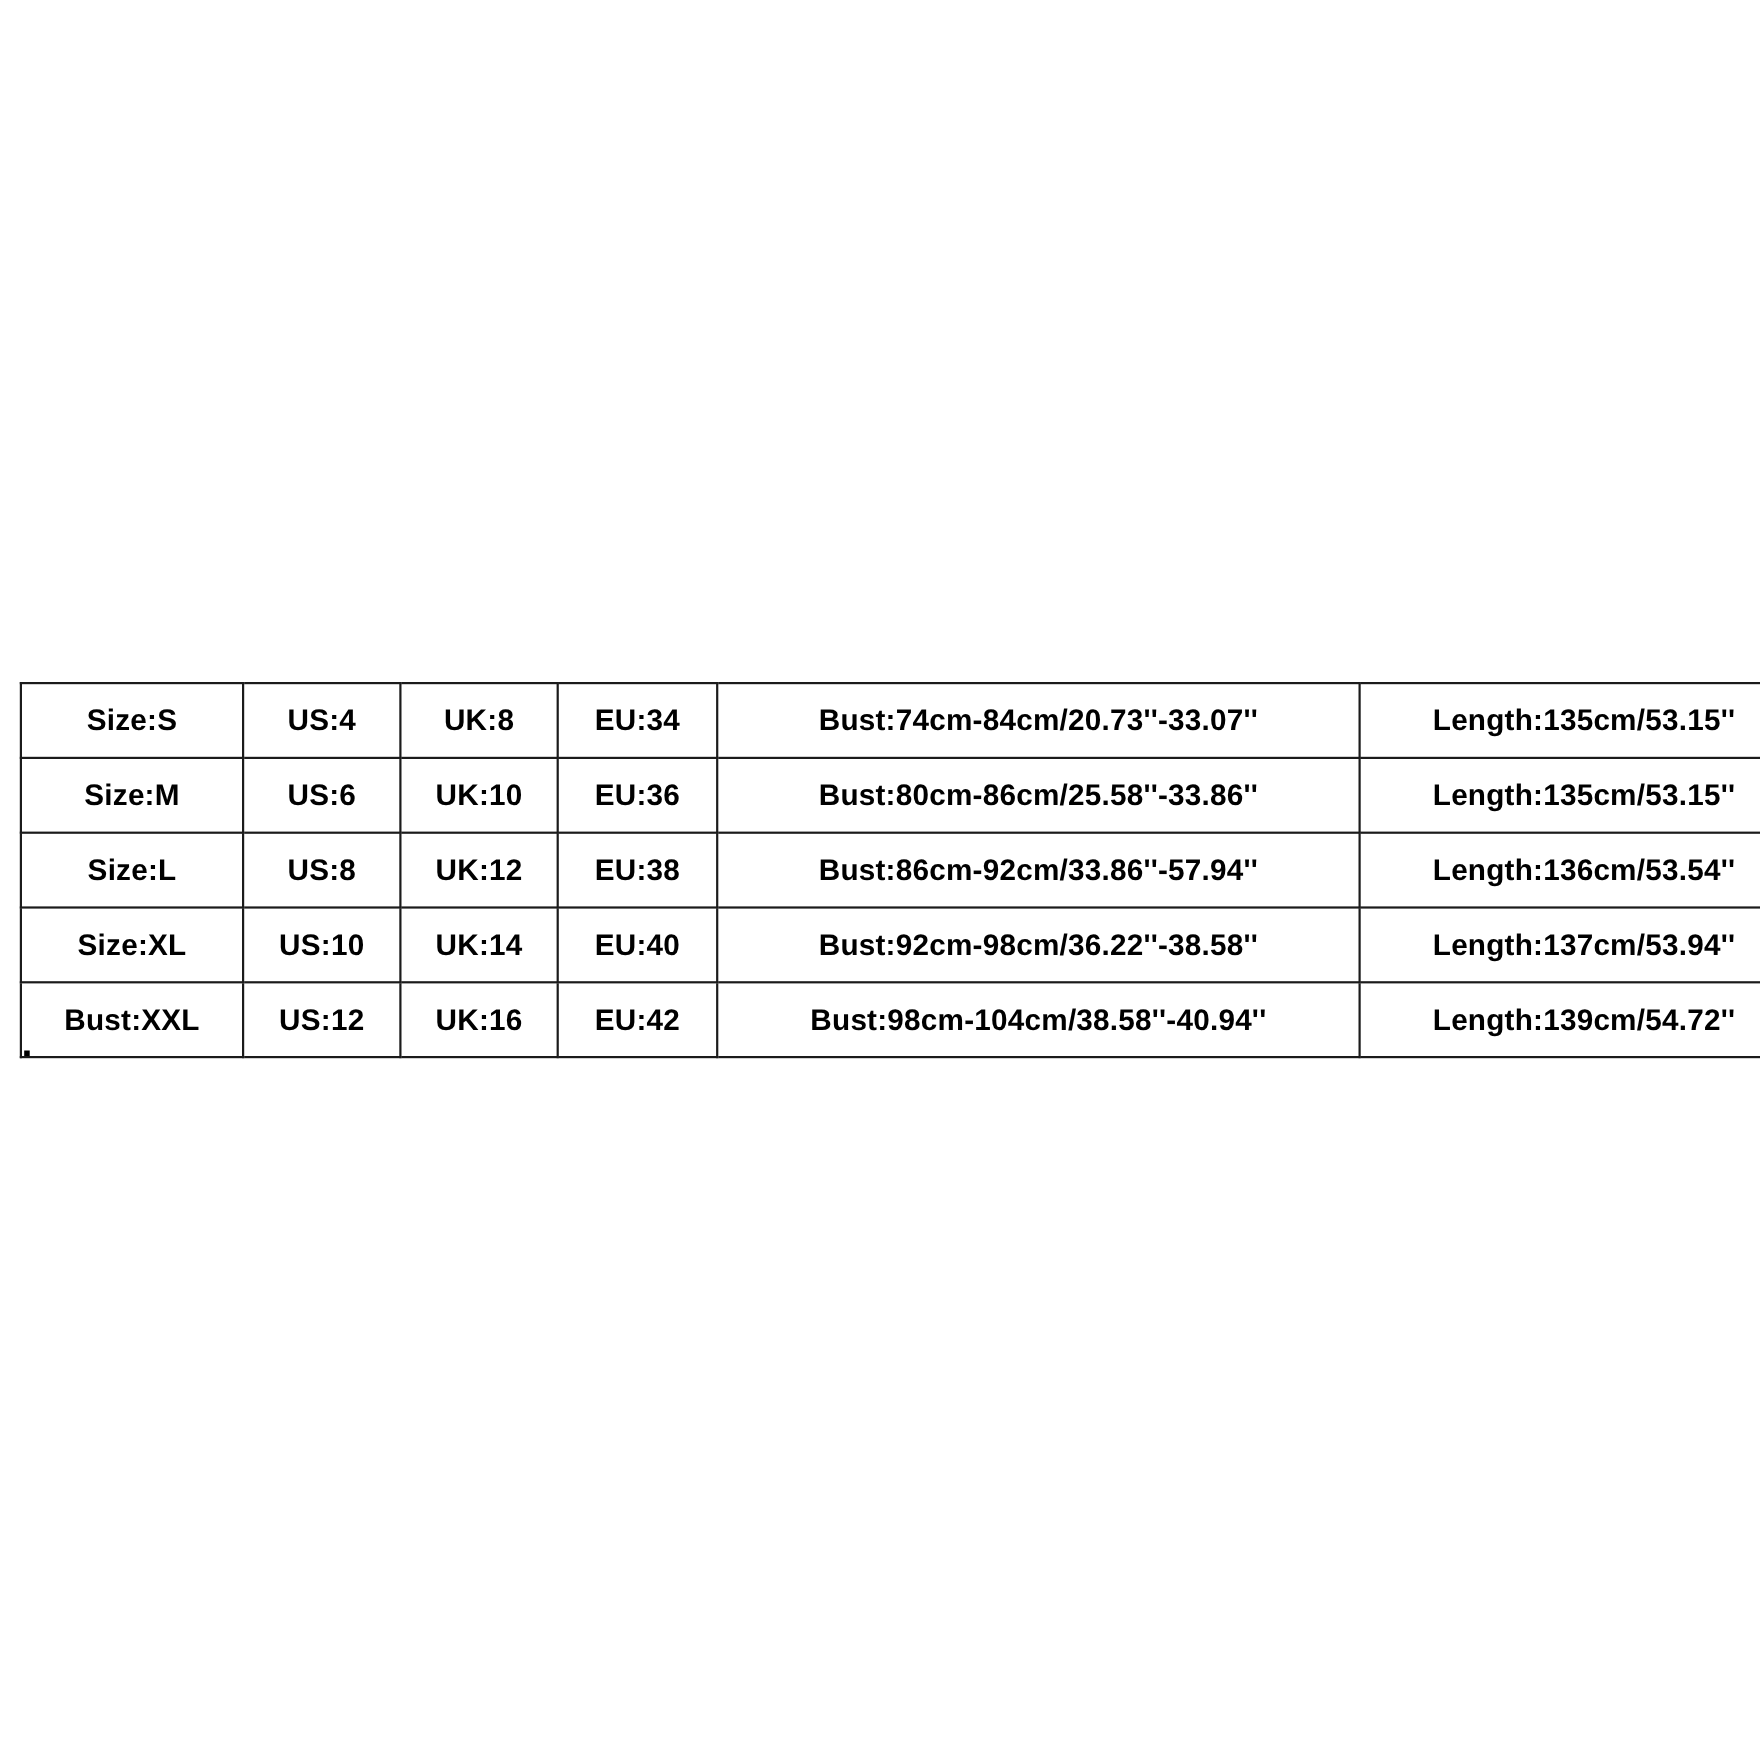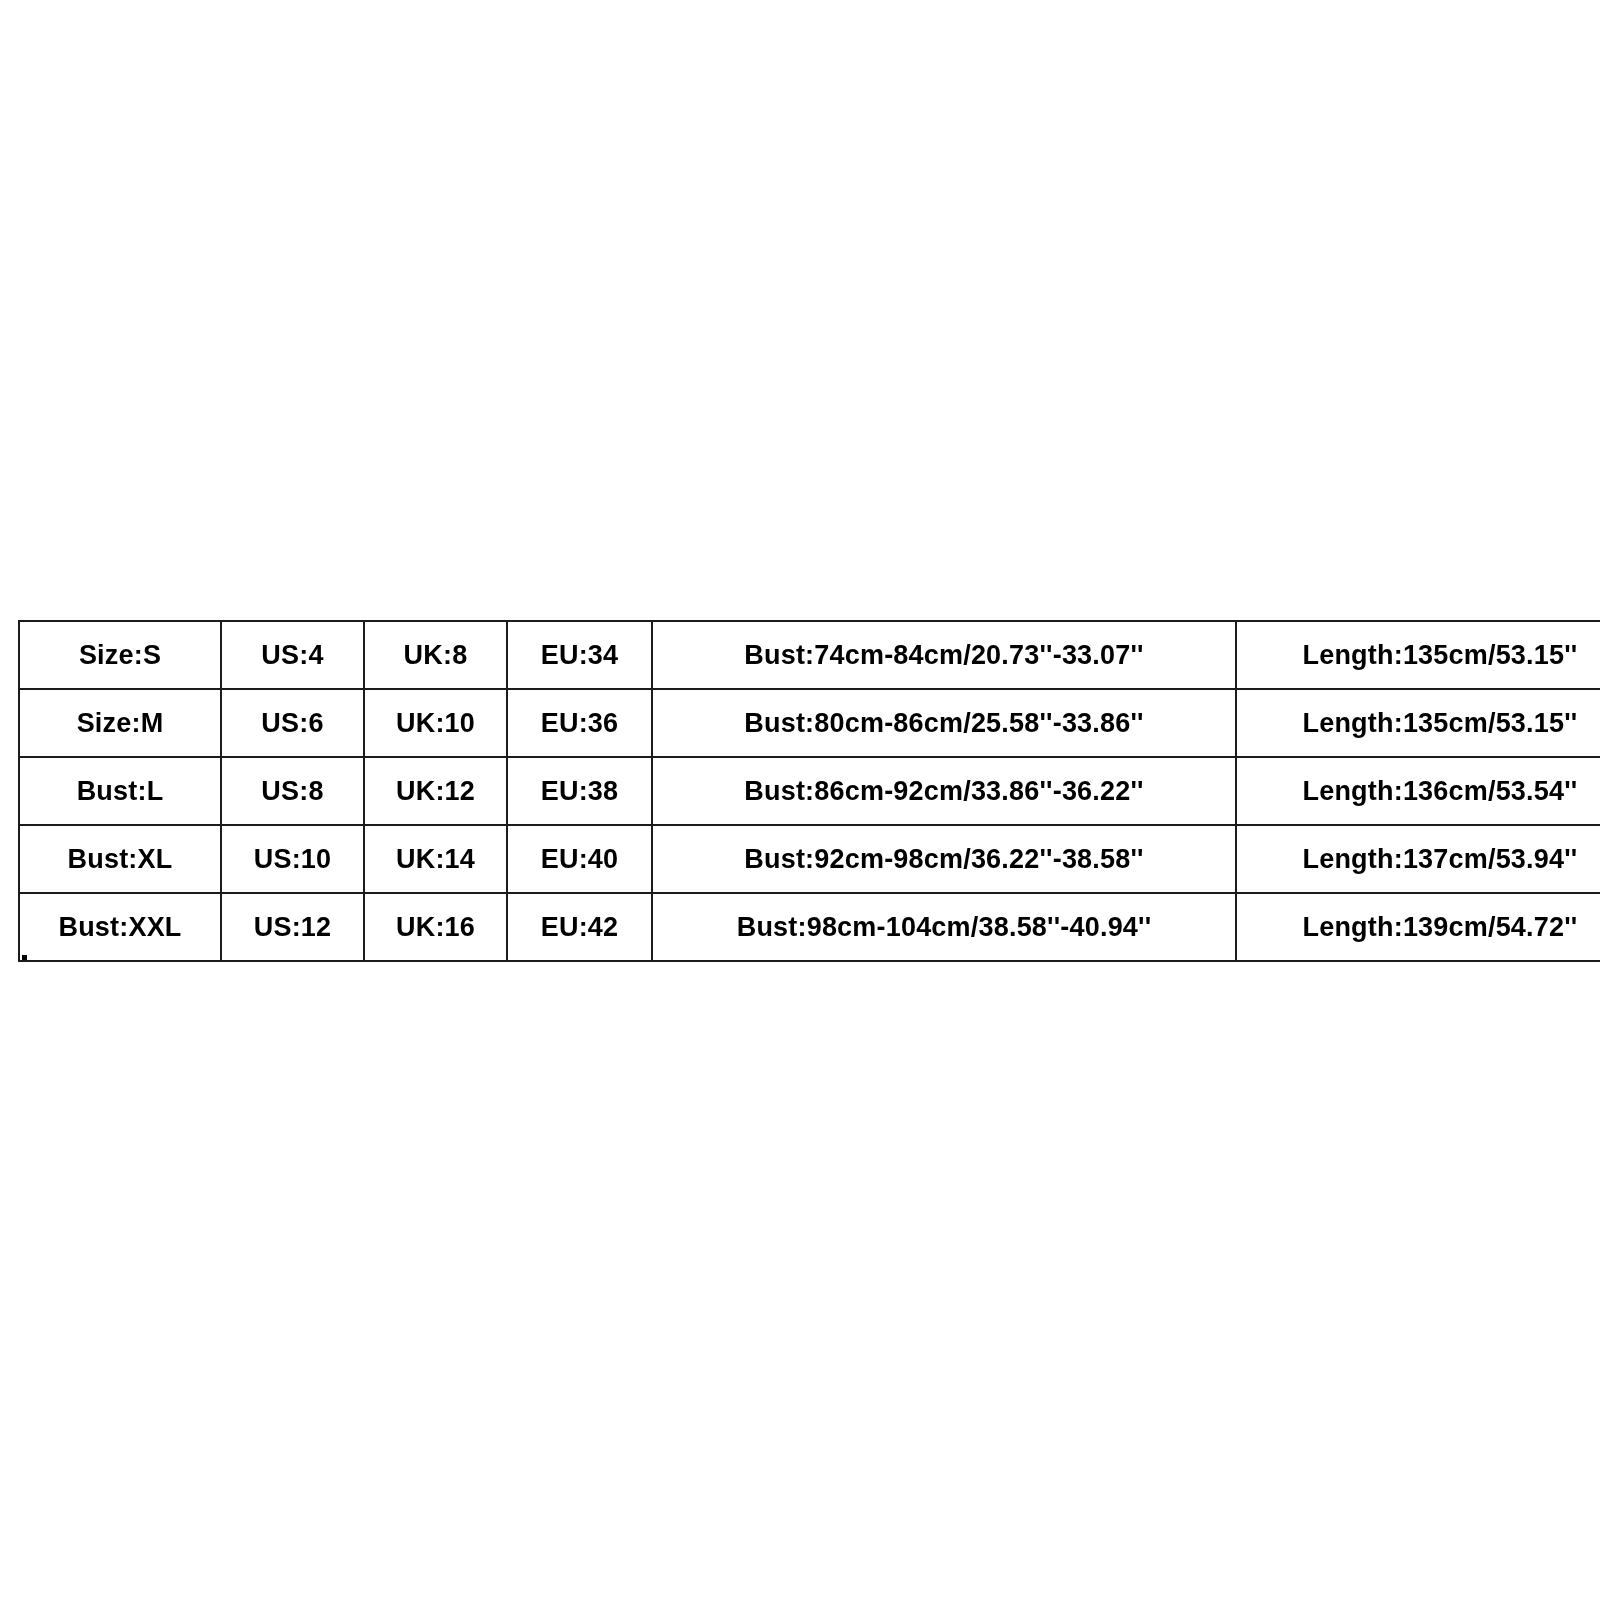--- a/index.html
+++ b/index.html
@@ -86,30 +86,30 @@
         <tr>
           <td class="col-size">Size:M</td>
           <td class="col-us">US:6</td>
           <td class="col-uk">UK:10</td>
           <td class="col-eu">EU:36</td>
           <td class="col-bust">Bust:80cm-86cm/25.58''-33.86''</td>
           <td class="col-length">Length:135cm/53.15''</td>
         </tr>
 
         <tr>
-          <td class="col-size">Bust:L</td>
+          <td class="col-size">Size:L</td>
           <td class="col-us">US:8</td>
           <td class="col-uk">UK:12</td>
           <td class="col-eu">EU:38</td>
-          <td class="col-bust">Bust:86cm-92cm/33.86''-36.22''</td>
+          <td class="col-bust">Bust:86cm-92cm/33.86''-57.94''</td>
           <td class="col-length">Length:136cm/53.54''</td>
         </tr>
 
         <tr>
-          <td class="col-size">Bust:XL</td>
+          <td class="col-size">Size:XL</td>
           <td class="col-us">US:10</td>
           <td class="col-uk">UK:14</td>
           <td class="col-eu">EU:40</td>
           <td class="col-bust">Bust:92cm-98cm/36.22''-38.58''</td>
           <td class="col-length">Length:137cm/53.94''</td>
         </tr>
 
         <tr>
           <td class="col-size">Bust:XXL</td>
           <td class="col-us">US:12</td>

